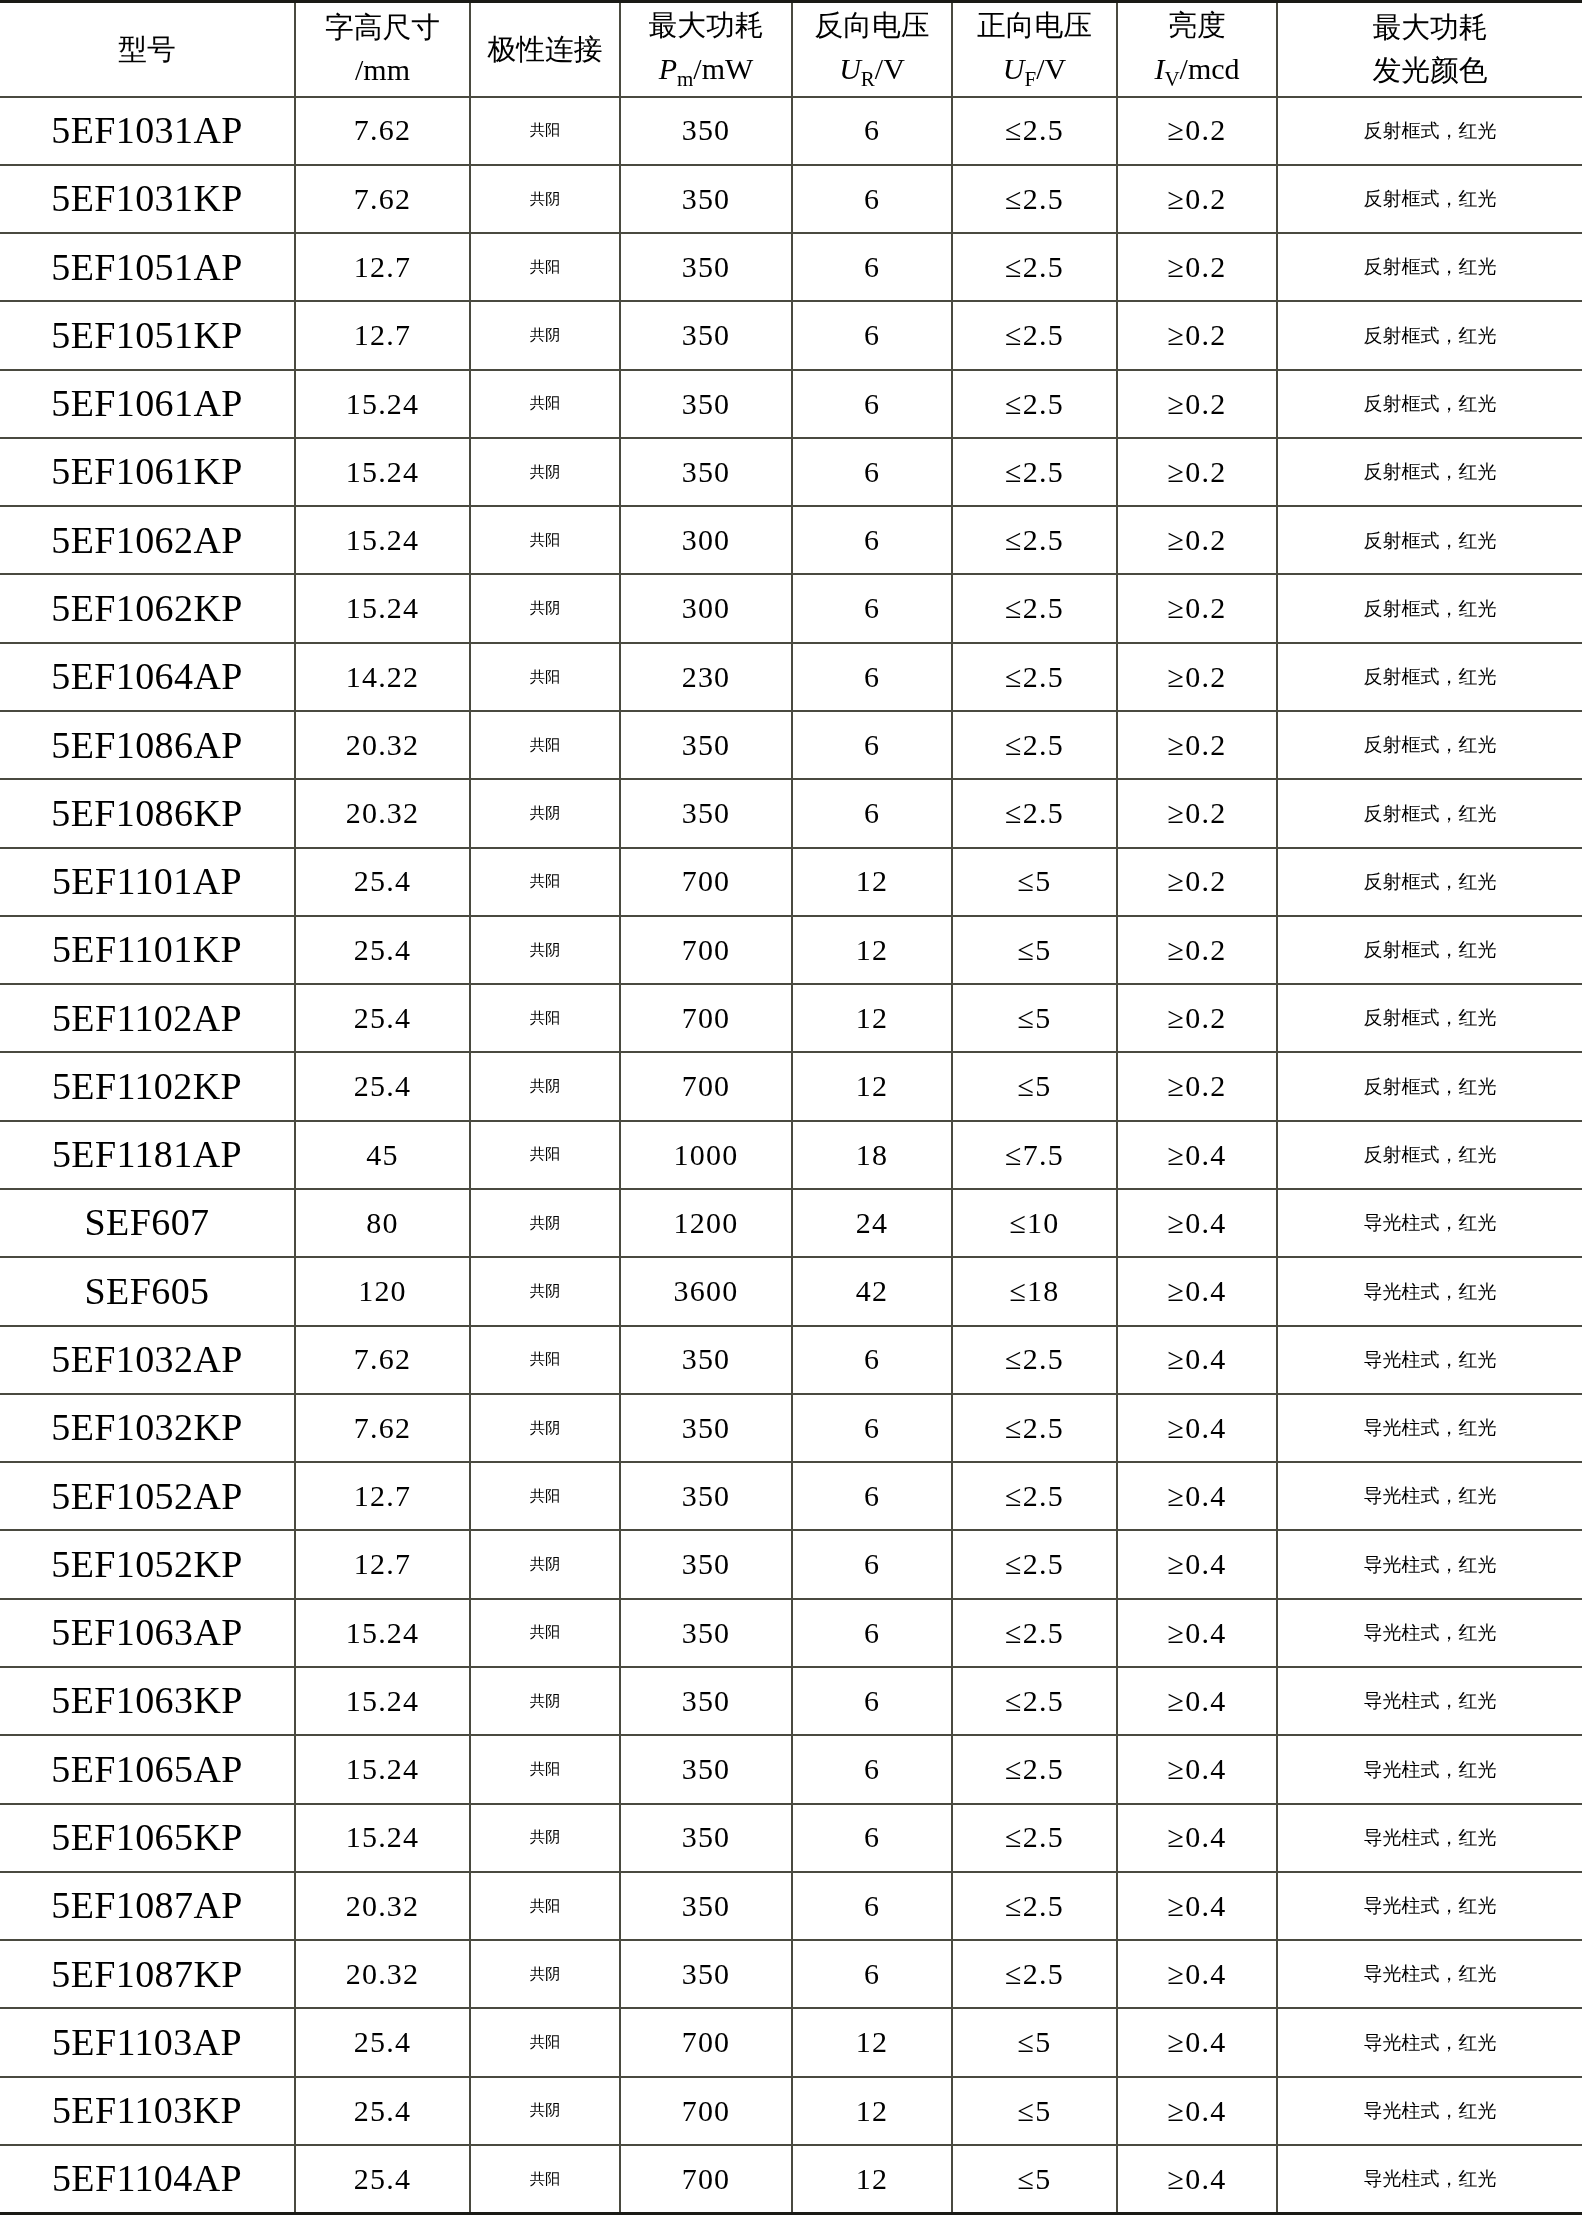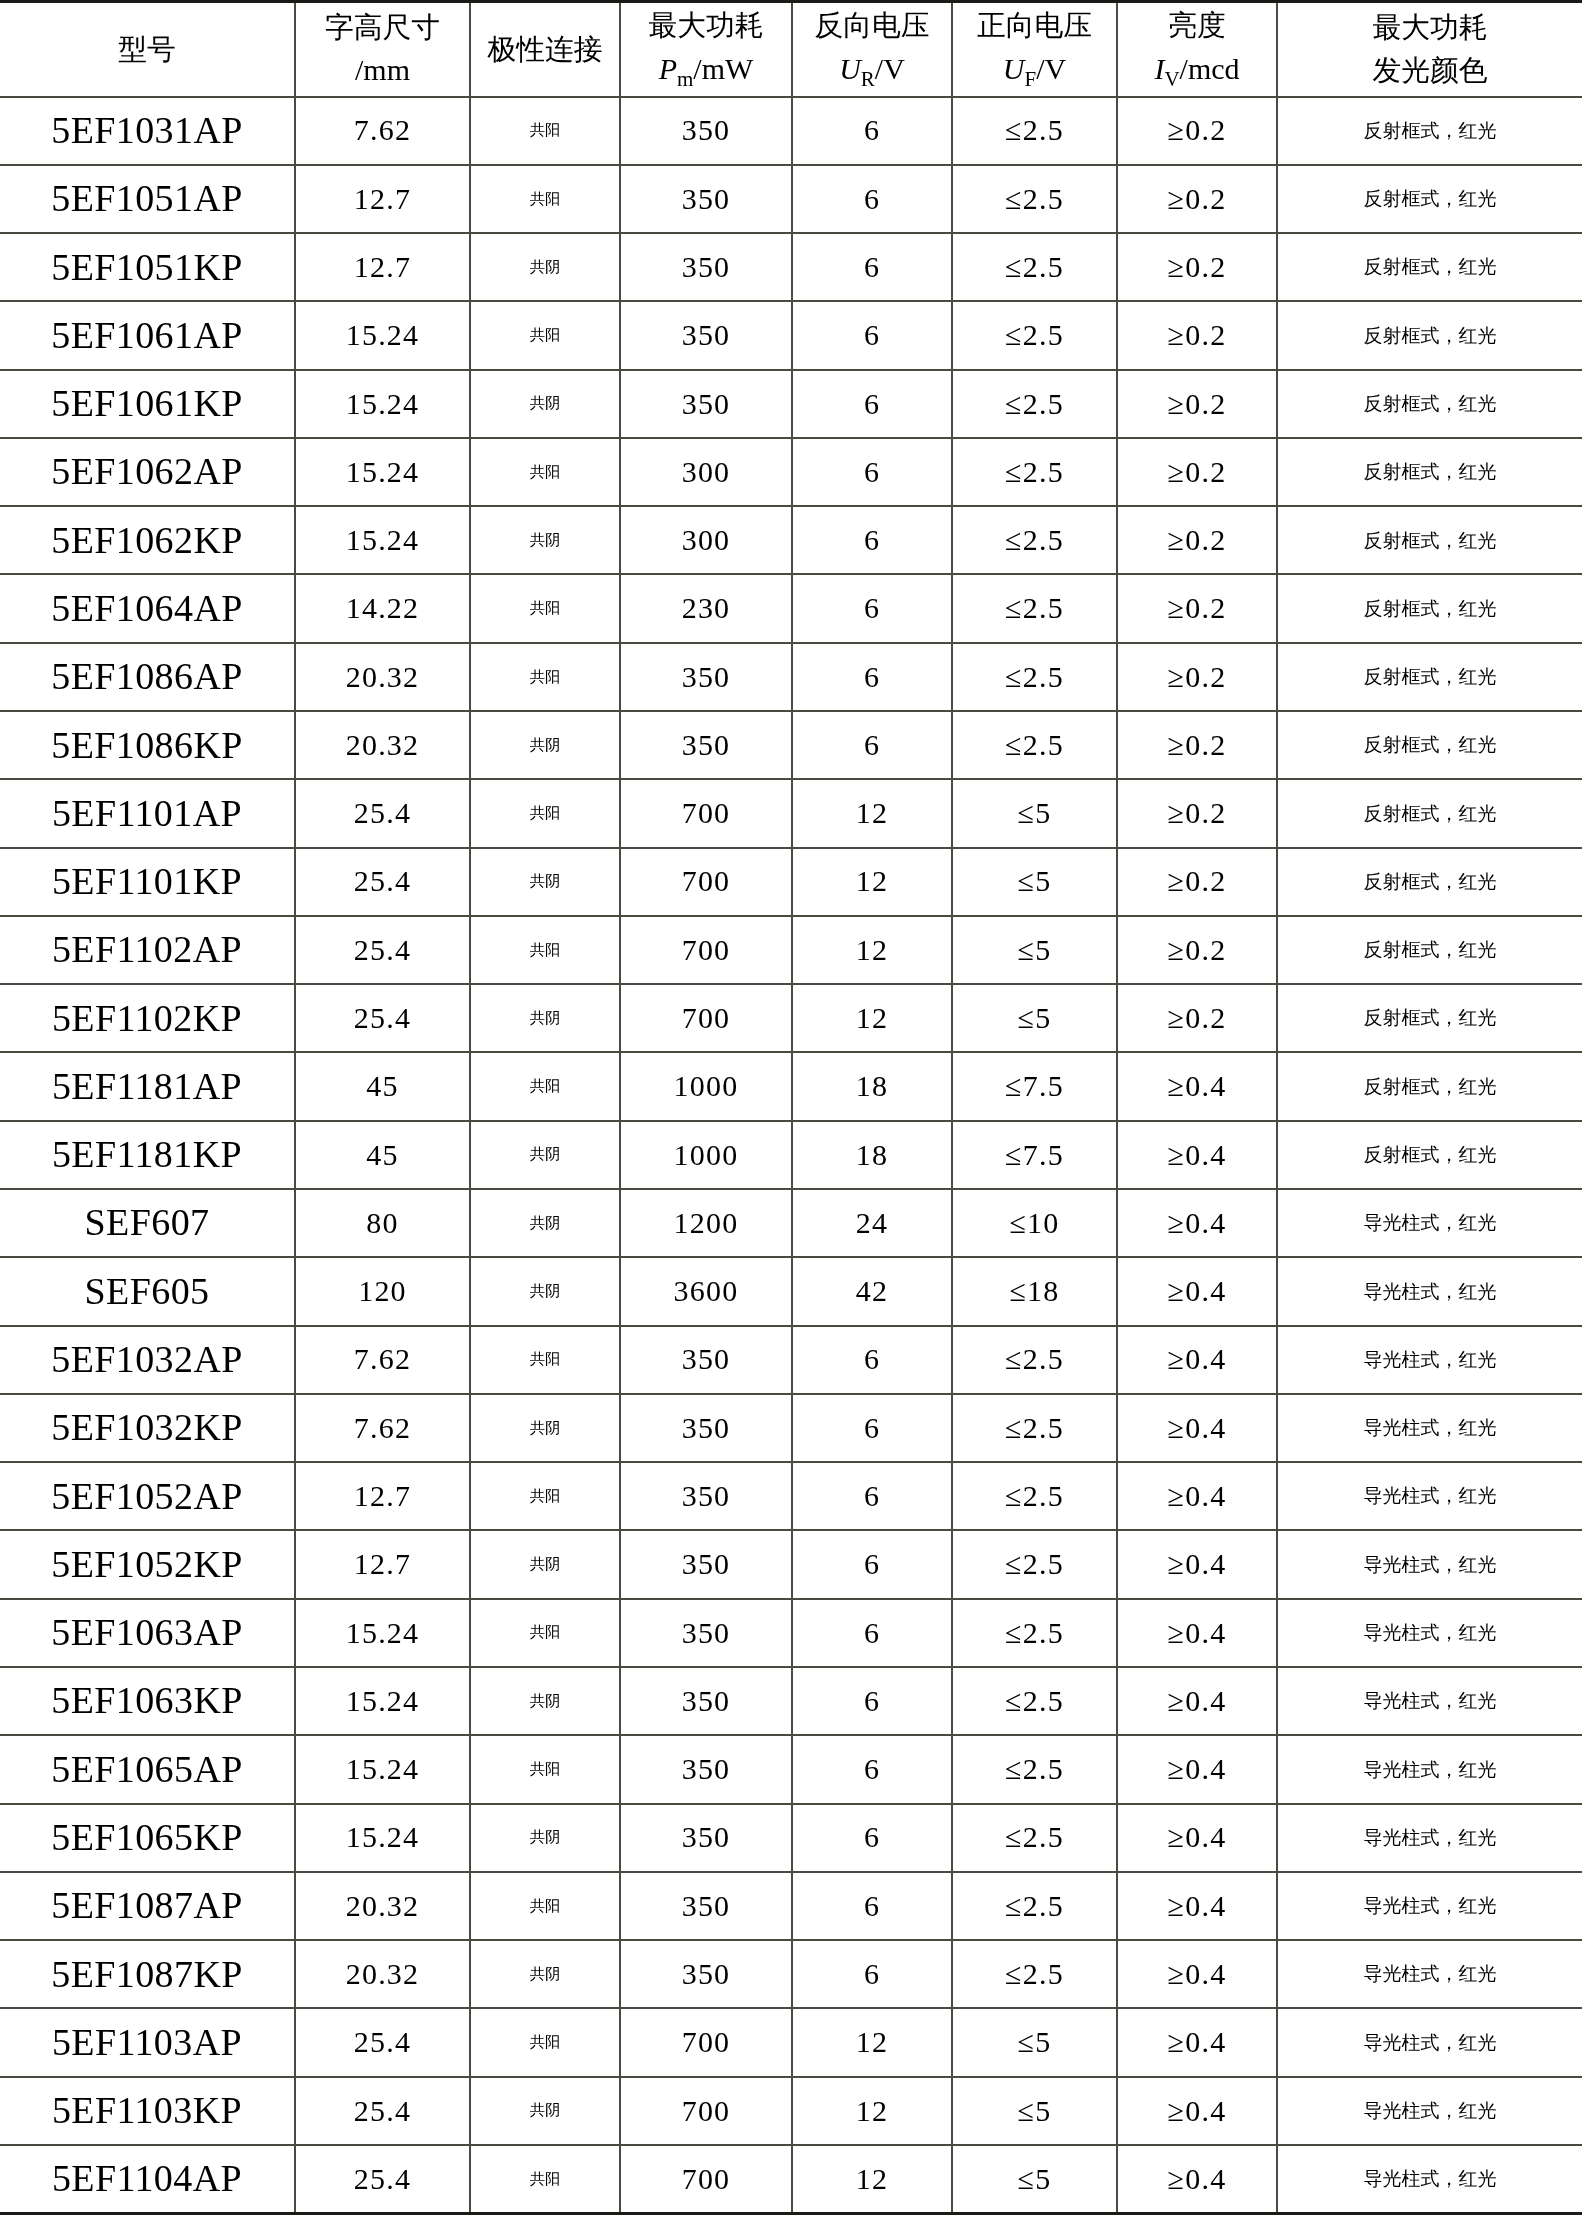--- a/index.html
+++ b/index.html
@@ -120,20 +120,30 @@
         <td class="model-cell">5EF1031AP</td>
         <td class="num-cell">7.62</td>
         <td class="cjk">共阳</td>
         <td class="num-cell">350</td>
         <td class="num-cell">6</td>
         <td class="num-cell">≤2.5</td>
         <td class="num-cell">≥0.2</td>
         <td class="struct-cell cjk">反射框式，红光</td>
       </tr>
       <tr>
+        <td class="model-cell">5EF1031KP</td>
+        <td class="num-cell">7.62</td>
+        <td class="cjk">共阴</td>
+        <td class="num-cell">350</td>
+        <td class="num-cell">6</td>
+        <td class="num-cell">≤2.5</td>
+        <td class="num-cell">≥0.2</td>
+        <td class="struct-cell cjk">反射框式，红光</td>
+      </tr>
+      <tr>
         <td class="model-cell">5EF1051AP</td>
         <td class="num-cell">12.7</td>
         <td class="cjk">共阳</td>
         <td class="num-cell">350</td>
         <td class="num-cell">6</td>
         <td class="num-cell">≤2.5</td>
         <td class="num-cell">≥0.2</td>
         <td class="struct-cell cjk">反射框式，红光</td>
       </tr>
       <tr>
@@ -260,30 +270,20 @@
         <td class="model-cell">5EF1181AP</td>
         <td class="num-cell">45</td>
         <td class="cjk">共阳</td>
         <td class="num-cell">1000</td>
         <td class="num-cell">18</td>
         <td class="num-cell">≤7.5</td>
         <td class="num-cell">≥0.4</td>
         <td class="struct-cell cjk">反射框式，红光</td>
       </tr>
       <tr>
-        <td class="model-cell">5EF1181KP</td>
-        <td class="num-cell">45</td>
-        <td class="cjk">共阴</td>
-        <td class="num-cell">1000</td>
-        <td class="num-cell">18</td>
-        <td class="num-cell">≤7.5</td>
-        <td class="num-cell">≥0.4</td>
-        <td class="struct-cell cjk">反射框式，红光</td>
-      </tr>
-      <tr>
         <td class="model-cell">SEF607</td>
         <td class="num-cell">80</td>
         <td class="cjk">共阴</td>
         <td class="num-cell">1200</td>
         <td class="num-cell">24</td>
         <td class="num-cell">≤10</td>
         <td class="num-cell">≥0.4</td>
         <td class="struct-cell cjk">导光柱式，红光</td>
       </tr>
       <tr>

